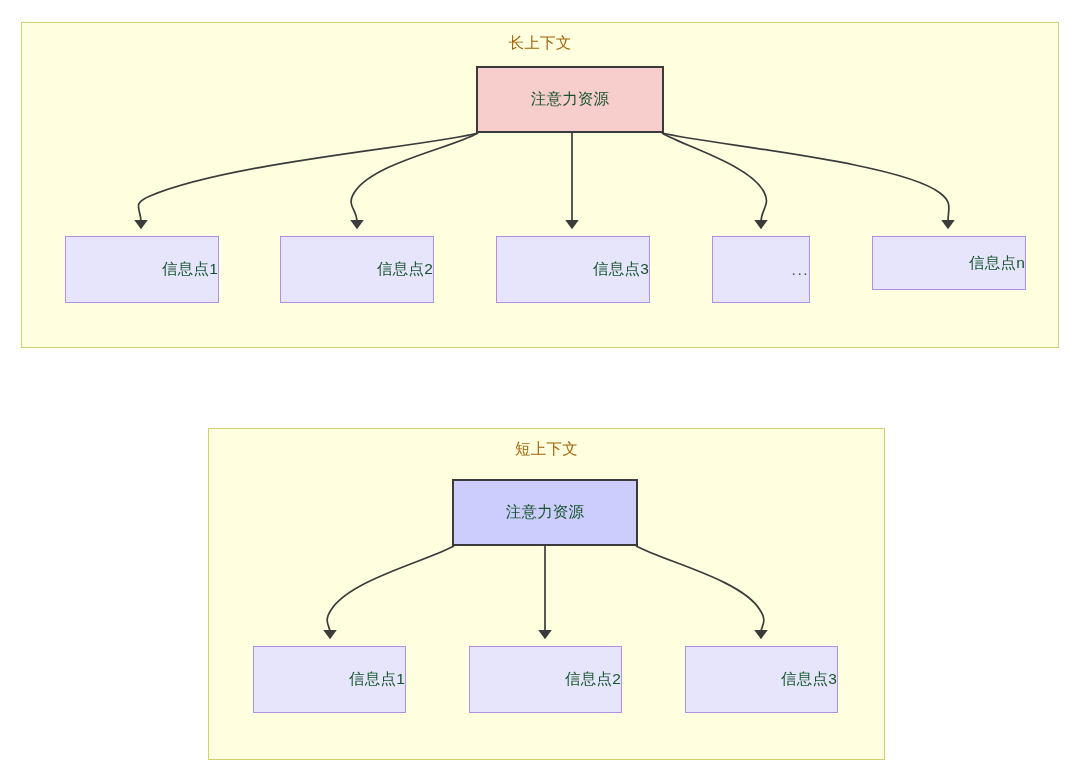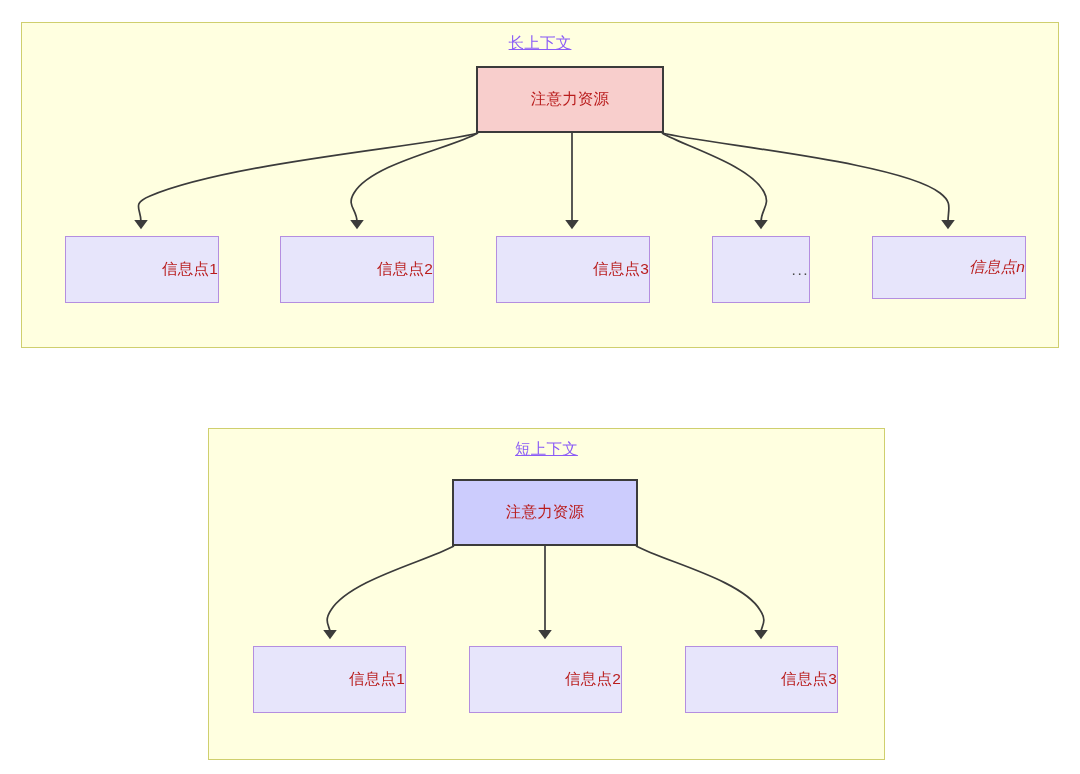--- a/index.html
+++ b/index.html
@@ -25,33 +25,32 @@
     box-sizing: border-box;
     background: #ffffe0;
     border: 1.6px solid #cfcf6e;
   }
   .panel-title {
     position: absolute;
     left: 0;
     width: 100%;
     text-align: center;
     font-size: 15.5px;
-    color: #8b5cf6;
+    color: #a16207;
     letter-spacing: 0.2px;
     white-space: nowrap;
-    text-decoration: underline;
   }
   .node {
     position: absolute;
     box-sizing: border-box;
     display: flex;
     align-items: center;
     justify-content: center;
     font-size: 15.5px;
-    color: #b91c1c;
+    color: #14532d;
     letter-spacing: 0.2px;
     white-space: nowrap;
   }
   .node.root-pink {
     background: #f8cecc;
     border: 2.4px solid #3b3b3b;
   }
   .node.root-blue {
     background: #ccccfd;
     border: 2.4px solid #3b3b3b;
@@ -120,21 +119,21 @@
       </div>
       <div class="node leaf" style="left: 280px; top: 236px; width: 154px; height: 67px;">
         <span>信息点2</span>
       </div>
       <div class="node leaf" style="left: 496px; top: 236px; width: 154px; height: 67px;">
         <span>信息点3</span>
       </div>
       <div class="node leaf ellipsis" style="left: 712px; top: 236px; width: 98px; height: 67px;">
         <span>...</span>
       </div>
-      <div class="node leaf" style="left: 872px; top: 236px; width: 154px; height: 63px; font-style: italic;">
+      <div class="node leaf" style="left: 872px; top: 236px; width: 154px; height: 54px;">
         <span>信息点n</span>
       </div>
     </div>
 
   <div class="node root-blue" id="p2-root" style="left: 452px; top: 479px; width: 186px; height: 67px;">注意力资源</div>
   <div id="p2-leaves">
       <div class="node leaf" style="left: 253px; top: 646px; width: 153px; height: 67px;">
         <span>信息点1</span>
       </div>
       <div class="node leaf" style="left: 469px; top: 646px; width: 153px; height: 67px;">

